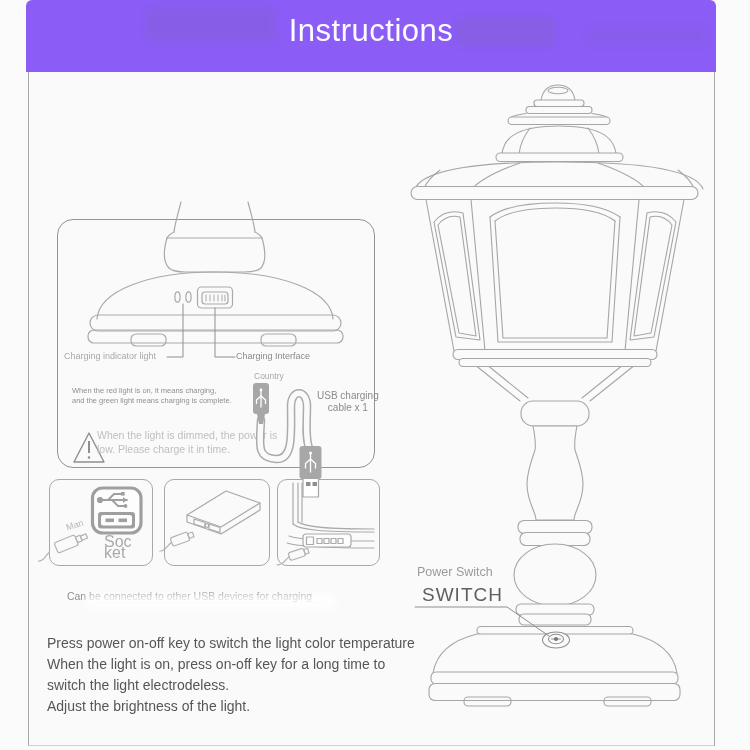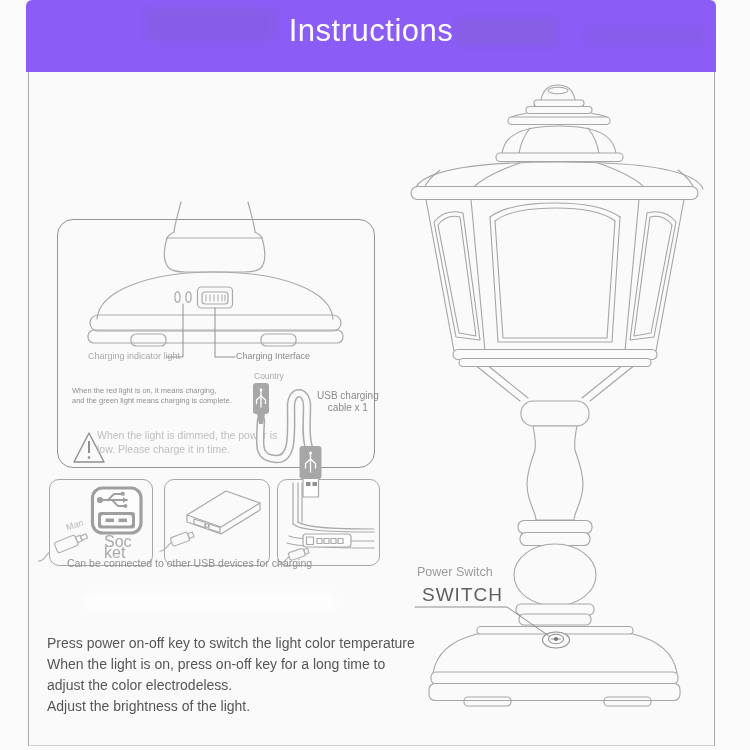--- a/index.html
+++ b/index.html
@@ -92,21 +92,21 @@
   <g>
     <rect x="197.5" y="287" width="35" height="21" rx="4"></rect>
     <rect x="202" y="292" width="26" height="12" rx="3"></rect>
     <path d="M206,295 v6 M210,295 v6 M214,295 v6 M218,295 v6 M222,295 v6 M225,295 v6" stroke-width="1"></path>
   </g>
 
   <path d="M167,357 H183 V304" stroke="#8f8f8f" stroke-width="1"></path>
   <path d="M215,308 V357 H235" stroke="#8f8f8f" stroke-width="1"></path>
 </svg>
 
-<div class="abs lbl lbl-light" style="left:88px;top:351px;font-size:9px;">Charging indicator light</div>
+<div class="abs lbl lbl-light" style="left:64px;top:351px;font-size:9px;">Charging indicator light</div>
 <div class="abs lbl lbl-mid" style="left:236px;top:351px;font-size:9px;">Charging Interface</div>
 
 <div class="abs note" style="left:72px;top:386px;">
   <div>When the red light is on, it means charging,</div>
   <div>and the green light means charging is complete.</div>
 </div>
 
 <div class="abs lbl lbl-light" style="left:254px;top:371px;font-size:8.5px;">Country</div>
 
 <div class="abs" style="left:317px;top:390px;font-size:10px;color:#8a8a8a;line-height:12px;text-align:center;">
@@ -213,21 +213,21 @@
     </g>
     <rect x="303" y="478.5" width="15.5" height="18.5" fill="#ffffff" stroke="#a7a7a7" stroke-width="1.2"></rect>
     <rect x="306" y="482" width="4.5" height="4" fill="#8f8f8f"></rect>
     <rect x="312.5" y="482" width="4.5" height="4" fill="#8f8f8f"></rect>
   </g>
 </svg>
 
 <div class="abs man-label" style="left:66px;top:520px;">Man</div>
 <div class="abs socket-label" style="left:104px;top:536px;">Socket</div>
 
-<div class="abs caption" style="left:47px;top:557px;width:285px;">Can be connected to other USB devices for charging</div>
+<div class="abs caption" style="left:47px;top:590px;width:285px;">Can be connected to other USB devices for charging</div>
 
 <div class="abs wm" style="left:85px;top:594px;width:250px;height:16px;background:#ffffff;opacity:.75;"></div>
 
 <svg class="abs" style="left:395px;top:78px;" width="325" height="657" viewBox="395 78 325 657" fill="none" stroke="#a6a6a6" stroke-width="1.1" stroke-linecap="round" stroke-linejoin="round">
 
   <g>
     <path d="M541,100 C543,89 550,85 558,85 C566,85 573,89 575,100"></path>
     <ellipse cx="558" cy="90.5" rx="10" ry="3.2"></ellipse>
     <rect x="534" y="100" width="50" height="6.5" rx="3" fill="#fafafa"></rect>
     <rect x="526" y="106.5" width="66" height="7" rx="3.5" fill="#fafafa"></rect>
@@ -306,15 +306,15 @@
 
   <path d="M415,607 H507 L549,636" stroke="#8f8f8f" stroke-width="1"></path>
 </svg>
 
 <div class="abs lbl powerswitch-label" style="left:417px;top:565px;">Power Switch</div>
 <div class="abs lbl switch-label" style="left:422px;top:584px;">SWITCH</div>
 
 <div class="abs para" style="left:47px;top:633px;">
   <div>Press power on-off key to switch the light color temperature</div>
   <div>When the light is on, press on-off key for a long time to</div>
-  <div>adjust the color electrodeless.</div>
+  <div>switch the light electrodeless.</div>
   <div>Adjust the brightness of the light.</div>
 </div>
 
 </body></html>

